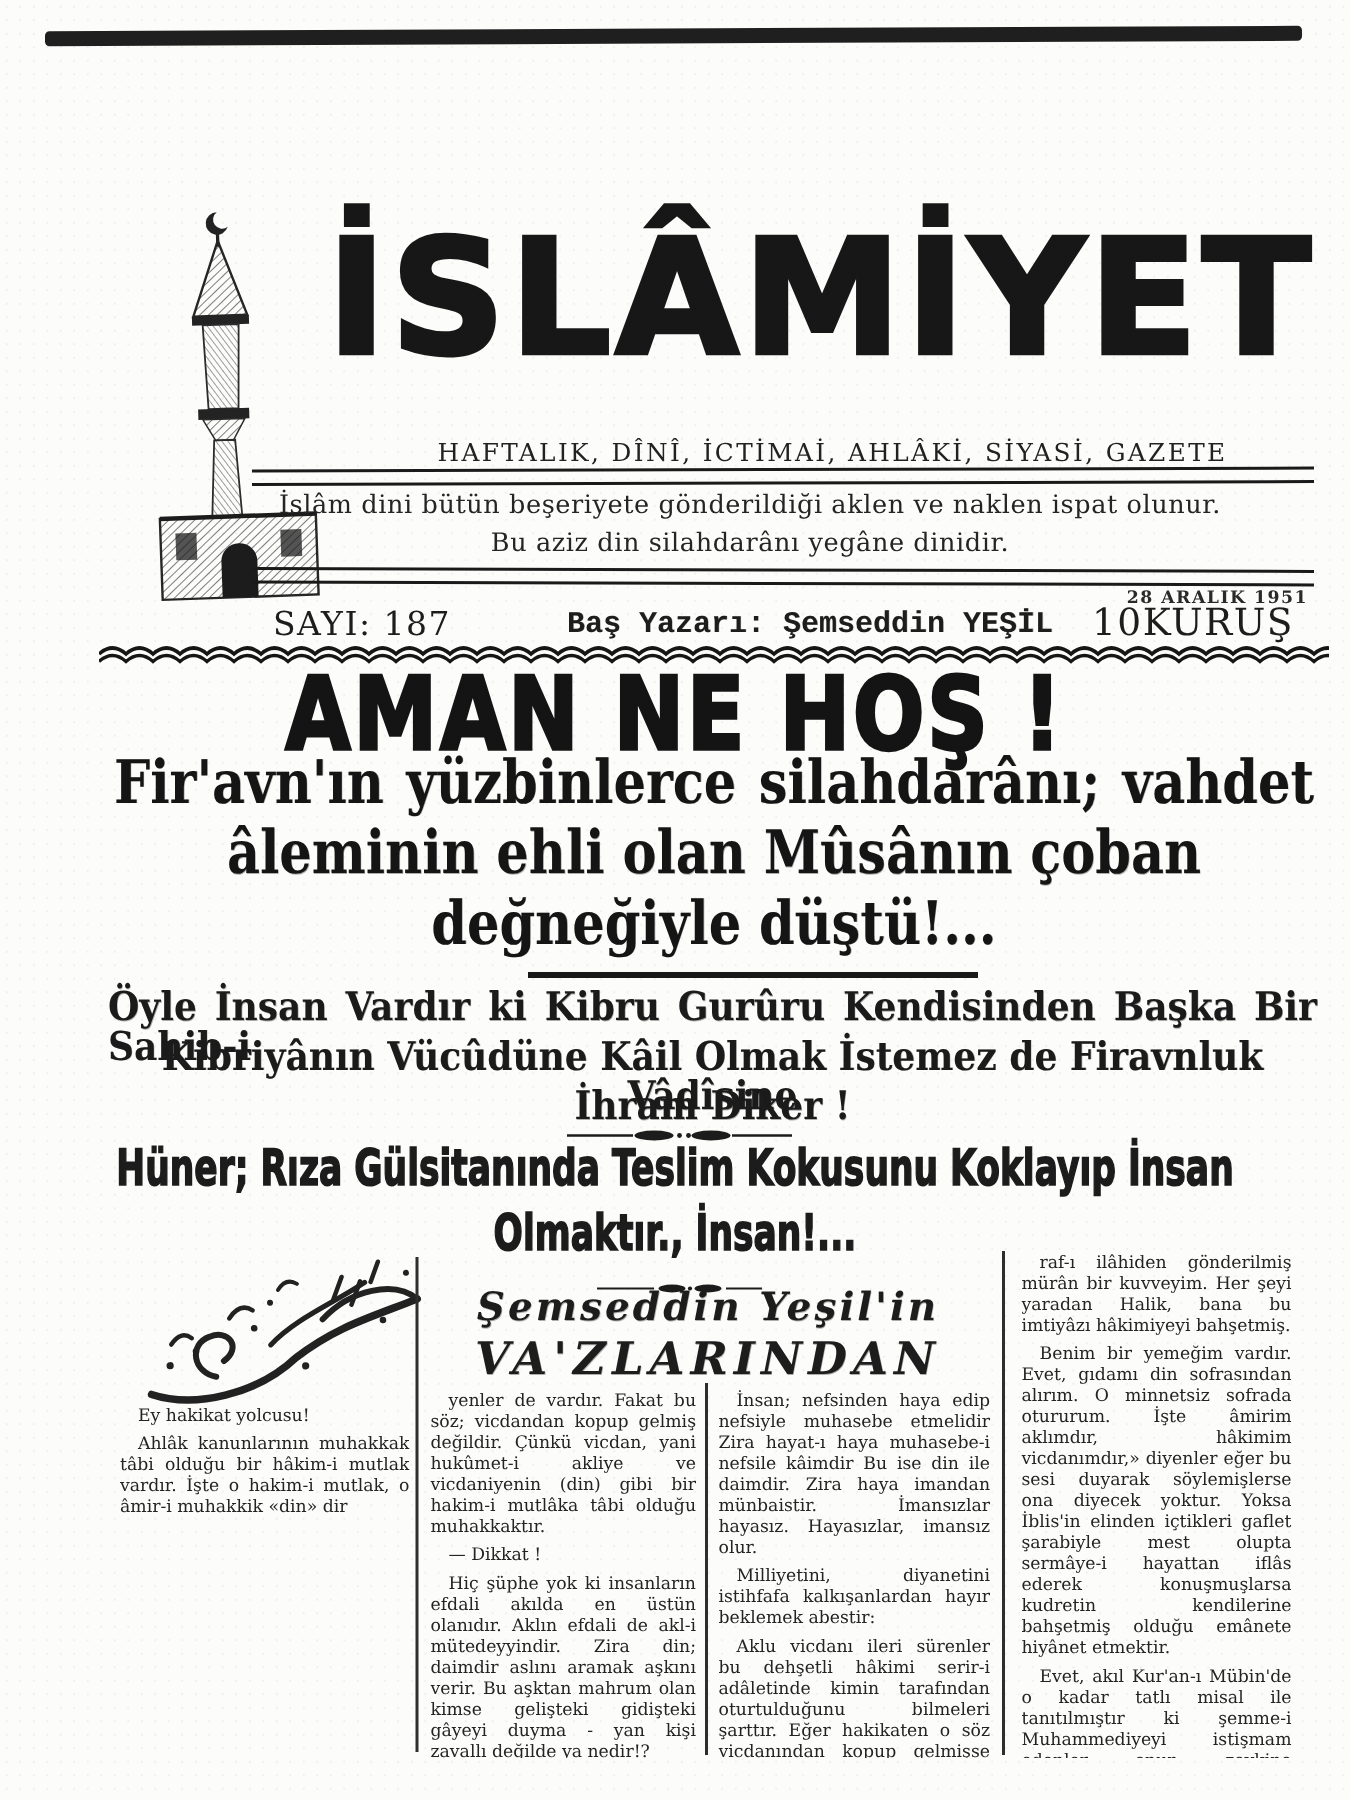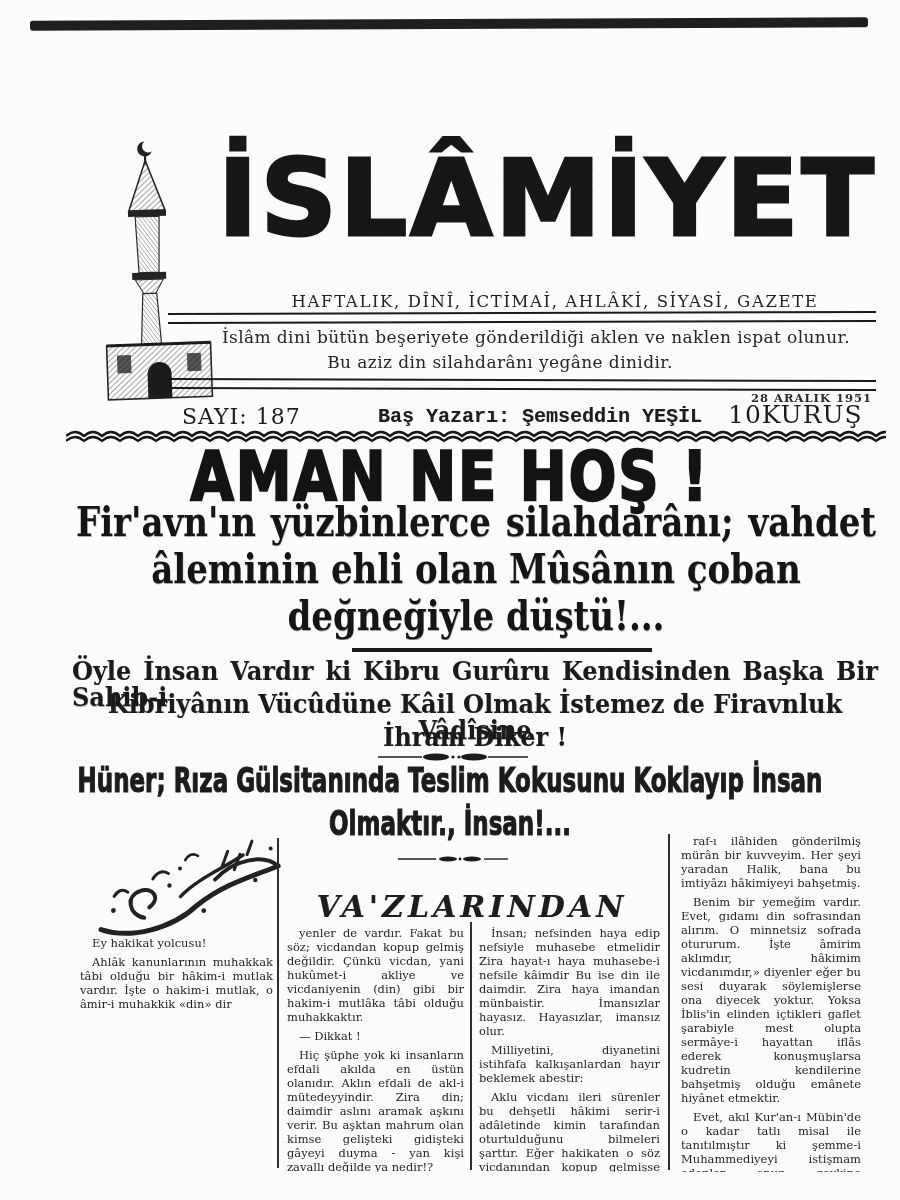--- a/index.html
+++ b/index.html
@@ -20,21 +20,21 @@
     left:218px;top:146px;width:652px;
     font-family:"DejaVu Sans","Liberation Sans",sans-serif;
     font-weight:bold;font-size:106px;line-height:1;letter-spacing:3px;
     -webkit-text-stroke:3px #171717;color:#171717;white-space:nowrap;text-align:right;
   }
   .mastsub{left:240px;top:292px;width:630px;font-size:16.5px;letter-spacing:1.6px;color:#222;white-space:nowrap;text-align:center;}
   .double-rule{height:7px;border-top:2.6px solid #1a1a1a;border-bottom:2.6px solid #1a1a1a;}
   .rule1{left:168px;top:312px;width:708px;transform:rotate(-0.15deg);}
   .rule2{left:168px;top:379px;width:708px;transform:rotate(0.15deg);}
   .motto{left:150px;width:700px;font-size:17px;letter-spacing:0.4px;text-align:center;color:#252525;}
-  .motto1{top:327px;text-align:right;} .motto2{top:352px;}
+  .motto1{top:327px;} .motto2{top:352px;}
   .issuedate{left:690px;top:391px;width:182px;font-weight:bold;font-size:11.5px;letter-spacing:1px;text-align:right;color:#2a2a2a;}
   .issueno{left:182px;top:404px;font-size:22px;letter-spacing:1px;}
   .editor{left:370px;top:405px;width:340px;text-align:center;
     font-family:Liberation Mono, monospace;font-weight:bold;font-size:20px;}
   .price{left:728px;top:400px;width:140px;font-size:25px;letter-spacing:1px;}
   .wave{left:66px;top:429px;}
 
   
   .kicker{
     left:75px;top:444px;width:750px;text-align:center;
@@ -183,20 +183,21 @@
       <circle cx="172" cy="44" r="2.2" fill="#222" stroke="none"></circle>
       <circle cx="98" cy="26" r="2" fill="#222" stroke="none"></circle>
       <circle cx="190" cy="14" r="2" fill="#222" stroke="none"></circle>
     </svg>
   </div>
 
   <div class="abs vdiv vd1"></div>
   <div class="abs vdiv vd2"></div>
   <div class="abs vdiv vd3"></div>
 
+  <div class="abs byline-script ink">Şemseddin Yeşil'in</div>
   <div class="abs byline-title ink">VA'ZLARINDAN</div>
 
   <div class="abs col col1">
       <p>Ey hakikat yolcusu!</p>
       <p>Ahlâk kanunlarının muhakkak tâbi olduğu bir hâkim-i mutlak vardır. İşte o hakim-i mutlak, o âmir-i muhakkik «din» dir</p>
     </div>
   <div class="abs col col2">
       <p>yenler de vardır. Fakat bu söz; vicdandan kopup gelmiş değildir. Çünkü vicdan, yani hukûmet-i akliye ve vicdaniyenin (din) gibi bir hakim-i mutlâka tâbi olduğu muhakkaktır.</p>
       <p>— Dikkat !</p>
       <p>Hiç şüphe yok ki insanların efdali akılda en üstün olanıdır. Aklın efdali de akl-i mütedeyyindir. Zira din; daimdir aslını aramak aşkını verir. Bu aşktan mahrum olan kimse gelişteki gidişteki gâyeyi duyma - yan kişi zavallı değilde ya nedir!?</p>

